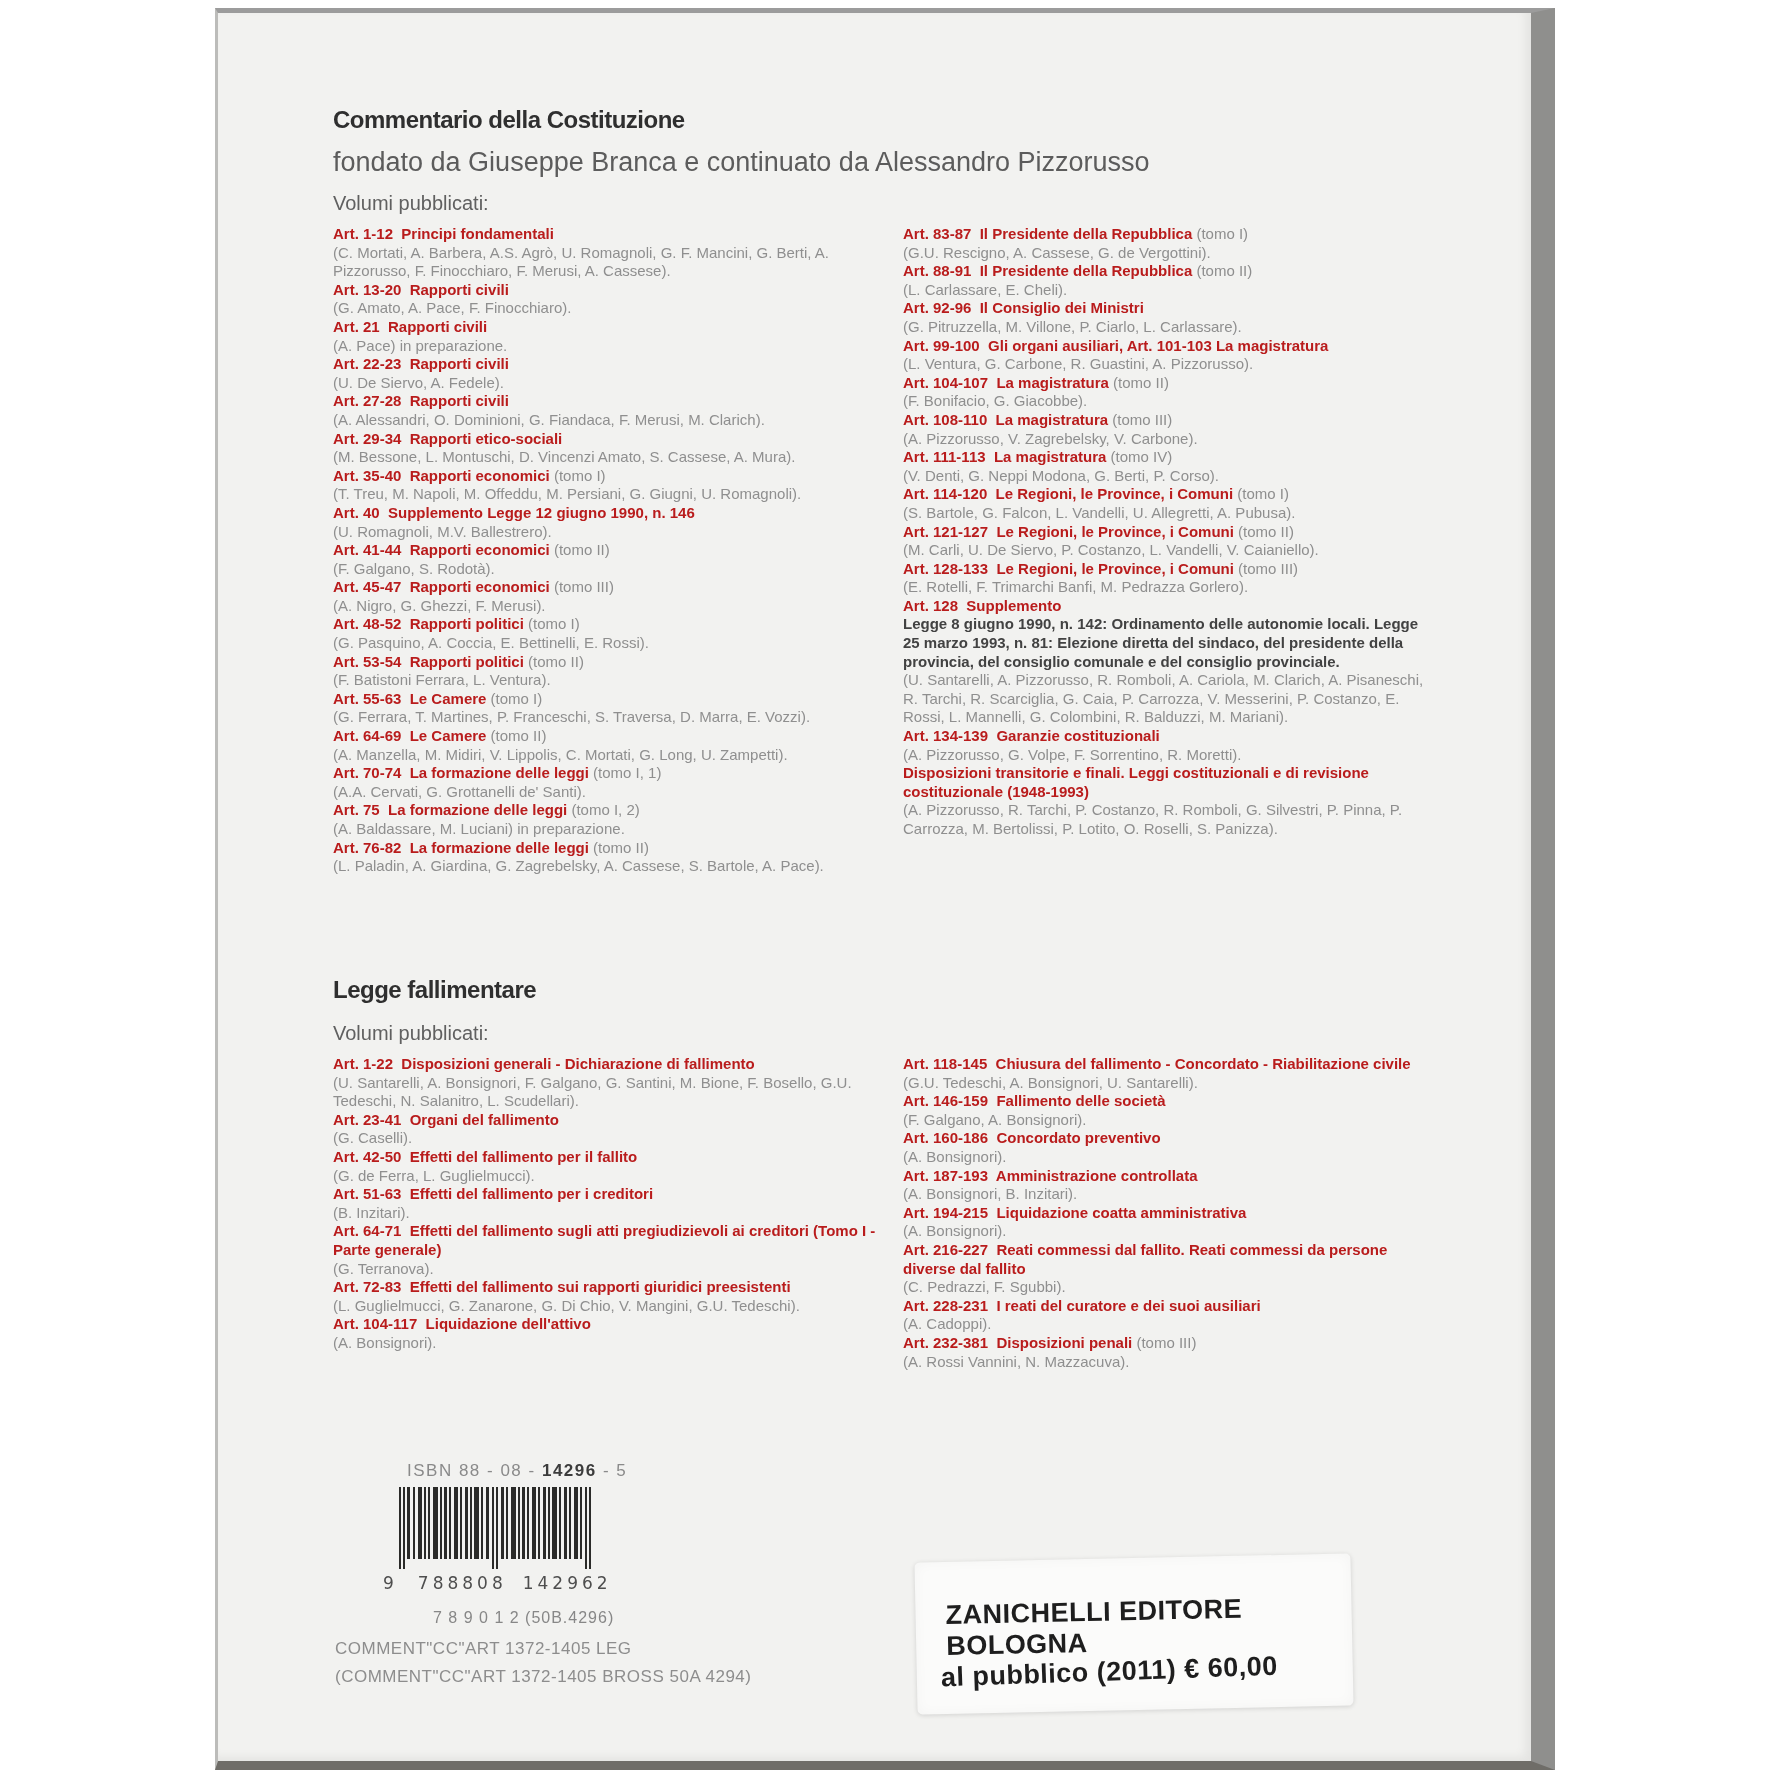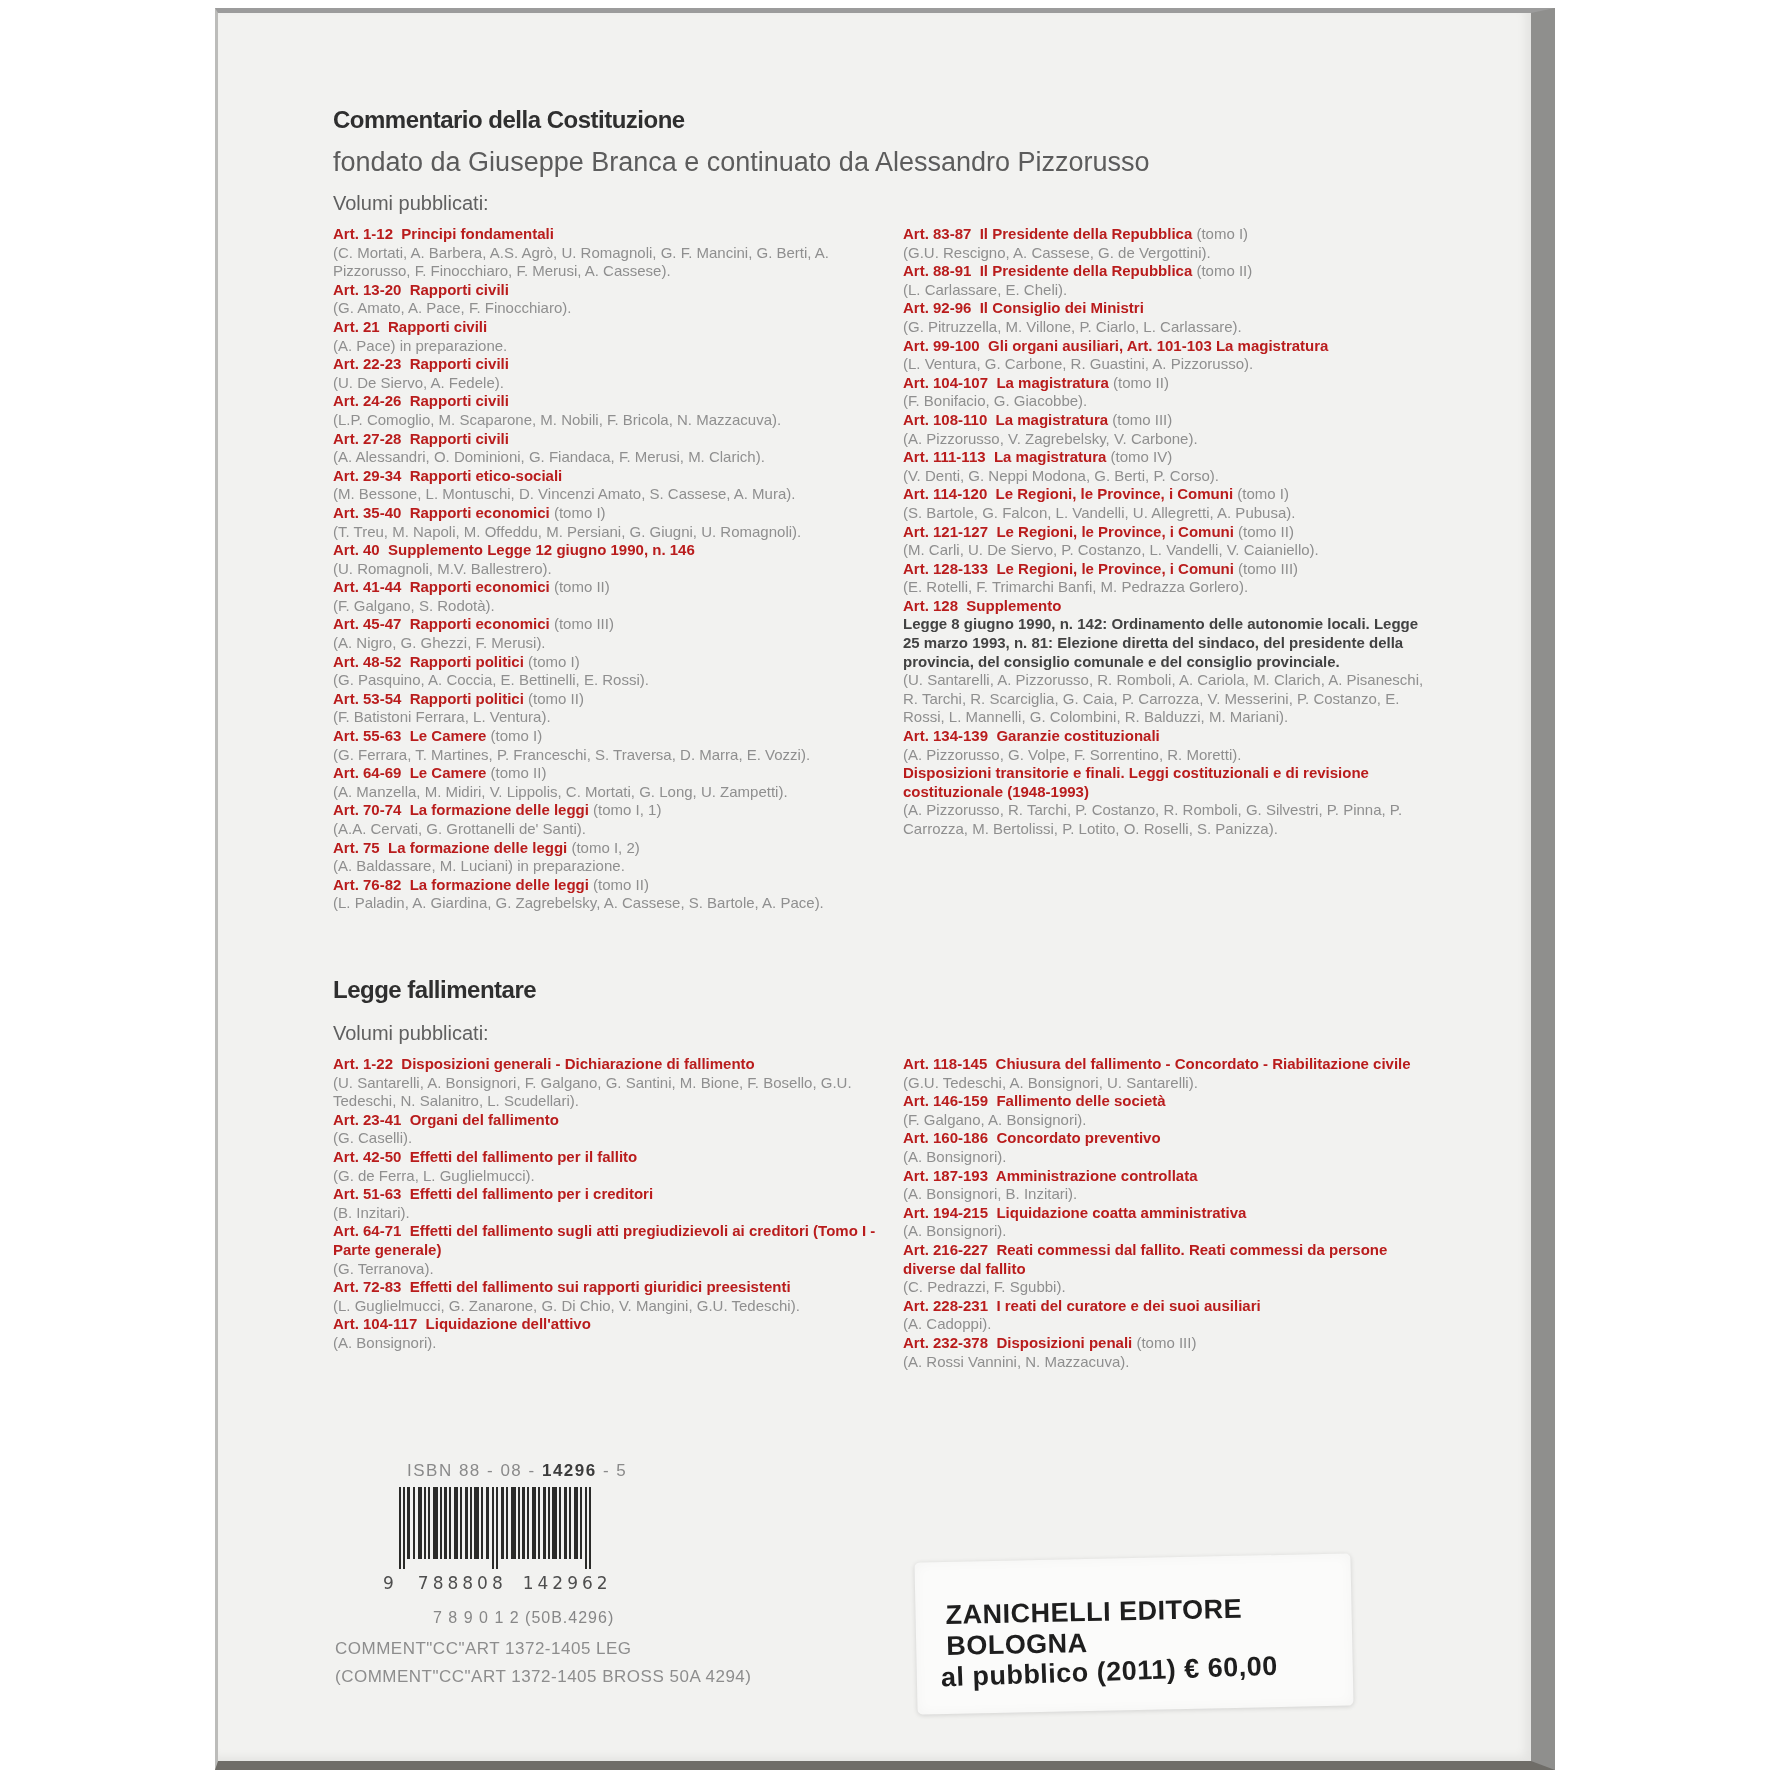--- a/index.html
+++ b/index.html
@@ -116,25 +116,20 @@
             
             <div class="entry-authors">(A. Pace) in preparazione.</div>
           </div>
 
           <div class="entry">
             <span class="entry-title">Art. 22-23  Rapporti civili</span> 
             
             <div class="entry-authors">(U. De Siervo, A. Fedele).</div>
           </div>
 
-          <div class="entry">
-            <span class="entry-title">Art. 24-26  Rapporti civili</span> 
-            
-            <div class="entry-authors">(L.P. Comoglio, M. Scaparone, M. Nobili, F. Bricola, N. Mazzacuva).</div>
-          </div>
 
           <div class="entry">
             <span class="entry-title">Art. 27-28  Rapporti civili</span> 
             
             <div class="entry-authors">(A. Alessandri, O. Dominioni, G. Fiandaca, F. Merusi, M. Clarich).</div>
           </div>
 
           <div class="entry">
             <span class="entry-title">Art. 29-34  Rapporti etico-sociali</span> 
             
@@ -377,21 +372,21 @@
             <div class="entry-authors">(C. Pedrazzi, F. Sgubbi).</div>
           </div>
 
           <div class="entry">
             <span class="entry-title">Art. 228-231  I reati del curatore e dei suoi ausiliari</span> 
             
             <div class="entry-authors">(A. Cadoppi).</div>
           </div>
 
           <div class="entry">
-            <span class="entry-title">Art. 232-378  Disposizioni penali</span> <span class="entry-note">(tomo III)</span>
+            <span class="entry-title">Art. 232-381  Disposizioni penali</span> <span class="entry-note">(tomo III)</span>
             
             <div class="entry-authors">(A. Rossi Vannini, N. Mazzacuva).</div>
           </div>
         </div>
     </div>
   </section>
 
   <div class="footer">
     <div class="isbn-line"><span>ISBN 88 - 08 - </span><span class="isbn-bold">14296</span><span> - 5</span></div>
 

